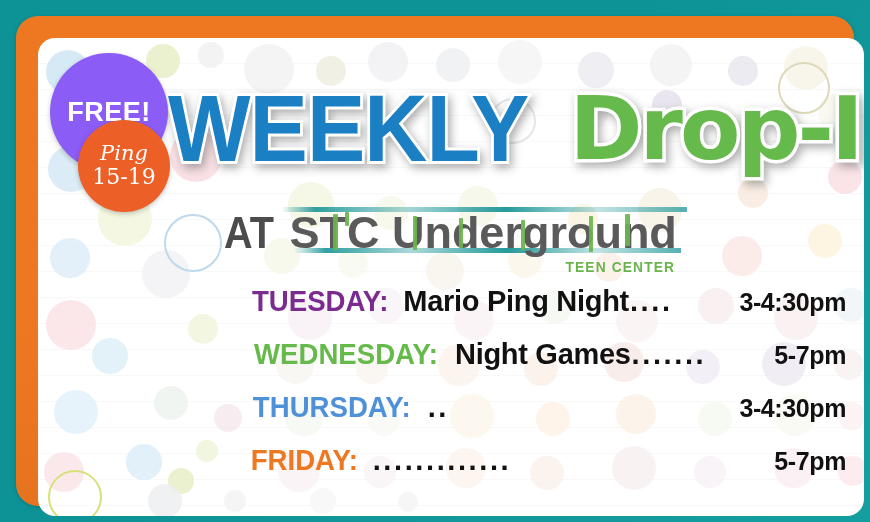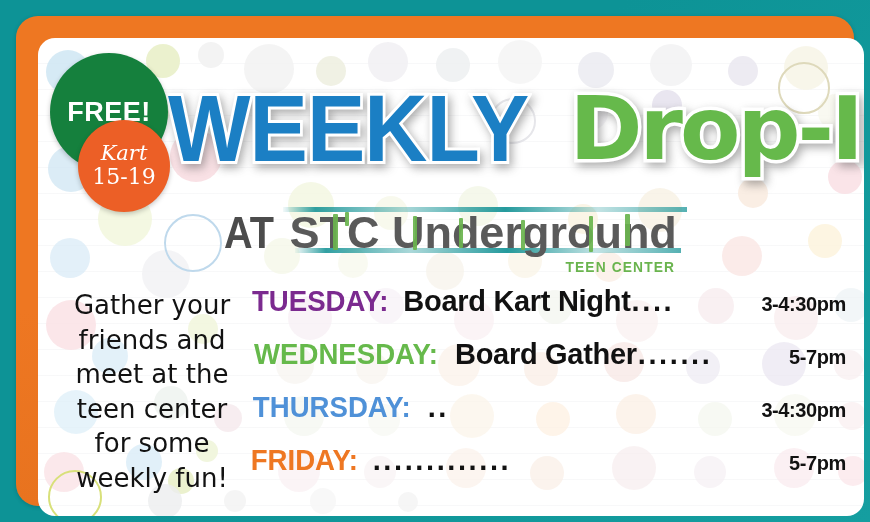--- a/index.html
+++ b/index.html
@@ -252,21 +252,21 @@
   }
   .sched-dots {
     color: #111111;
     font-size: 29px;
     letter-spacing: 2.6px;
     margin: 0 1px;
     overflow: hidden;
   }
   .sched-time {
     color: #111111;
-    font-size: 20px;
+    font-size: 25px;
     letter-spacing: -.4px;
     margin-left: auto;
   }
 </style>
 </head>
 <body>
 
 <div id="flyer" style="background: linear-gradient(135deg, rgb(13, 147, 150) 0%, rgb(13, 147, 150) 45%, rgb(21, 158, 160) 100%);">
 
   <div id="orange-frame" style="background: linear-gradient(rgb(238, 119, 34) 0%, rgb(238, 119, 34) 60%, rgb(232, 115, 31) 100%);">
@@ -354,26 +354,26 @@
           <span class="dot" style="left: 110px; top: 446px; width: 34px; height: 34px; background: rgb(236, 237, 239); opacity: 0.8;"></span>
           <span class="dot" style="left: 186px; top: 452px; width: 22px; height: 22px; background: rgb(243, 243, 243); opacity: 0.8;"></span>
           <span class="dot" style="left: 272px; top: 450px; width: 26px; height: 26px; background: rgb(246, 246, 246); opacity: 0.8;"></span>
           <span class="dot" style="left: 360px; top: 454px; width: 20px; height: 20px; background: rgb(244, 244, 244); opacity: 0.8;"></span>
           <span class="ring" style="left: 126px; top: 176px; width: 58px; height: 58px; border: 2px solid rgb(191, 217, 236);"></span>
           <span class="ring" style="left: 10px; top: 432px; width: 54px; height: 54px; border: 2px solid rgb(216, 224, 122);"></span>
           <span class="ring" style="left: 740px; top: 24px; width: 52px; height: 52px; border: 2px solid rgb(222, 217, 187);"></span>
           <span class="ring" style="left: 452px; top: 60px; width: 46px; height: 46px; border: 2px solid rgb(230, 230, 234);"></span>
         </div>
 
-      <div class="badge" id="badge-free" style="background: #15803d;">
+      <div class="badge" id="badge-free" style="background: #8b5cf6;">
         <span class="txt">FREE!</span>
       </div>
 
       <div class="badge" id="badge-ages" style="background: rgb(236, 95, 38);">
-        <span class="ages-word">Kart</span>
+        <span class="ages-word">Ping</span>
         <span class="ages-range">15-19</span>
       </div>
 
       <div id="headline">
         <span id="word-weekly" style="color: rgb(27, 127, 196);">WEEKLY</span>
         <span id="word-dropins" style="color: rgb(102, 185, 75);">Drop-Ins</span>
       </div>
 
       <div id="subtitle-row">
         <span id="sub-at">AT</span>
@@ -386,32 +386,31 @@
           <span class="logo-green-bar" style="left:56px;top:2px;width:4px;height:14px;"></span>
           <span class="logo-green-bar" style="left:124px;top:6px;width:4px;height:34px;"></span>
           <span class="logo-green-bar" style="left:170px;top:8px;width:4px;height:30px;"></span>
           <span class="logo-green-bar" style="left:232px;top:10px;width:4px;height:30px;"></span>
           <span class="logo-green-bar" style="left:300px;top:6px;width:4px;height:36px;"></span>
           <span class="logo-green-bar" style="left:336px;top:4px;width:5px;height:32px;"></span>
           <span id="logo-teen" style="color: rgb(106, 180, 78);">TEEN CENTER</span>
         </div>
       </div>
 
-      <div id="blurb">Gather your friends and meet at the teen center for some weekly fun!</div>
 
       <div id="schedule">
           <div class="sched-row">
             <span class="sched-day" style="color: rgb(123, 42, 143);">TUESDAY:</span>
-            <span class="sched-activity">Board Kart Night</span>
+            <span class="sched-activity">Mario Ping Night</span>
             <span class="sched-dots">....</span>
             <span class="sched-time">3-4:30pm</span>
           </div>
           <div class="sched-row">
             <span class="sched-day" style="color: rgb(102, 185, 75);">WEDNESDAY:</span>
-            <span class="sched-activity">Board Gather</span>
+            <span class="sched-activity">Night Games</span>
             <span class="sched-dots">.......</span>
             <span class="sched-time">5-7pm</span>
           </div>
           <div class="sched-row">
             <span class="sched-day" style="color: rgb(79, 145, 216);">THURSDAY:</span>
             <span class="sched-dots">..</span>
             <span class="sched-time">3-4:30pm</span>
           </div>
           <div class="sched-row">
             <span class="sched-day" style="color: rgb(238, 119, 34);">FRIDAY:</span>

